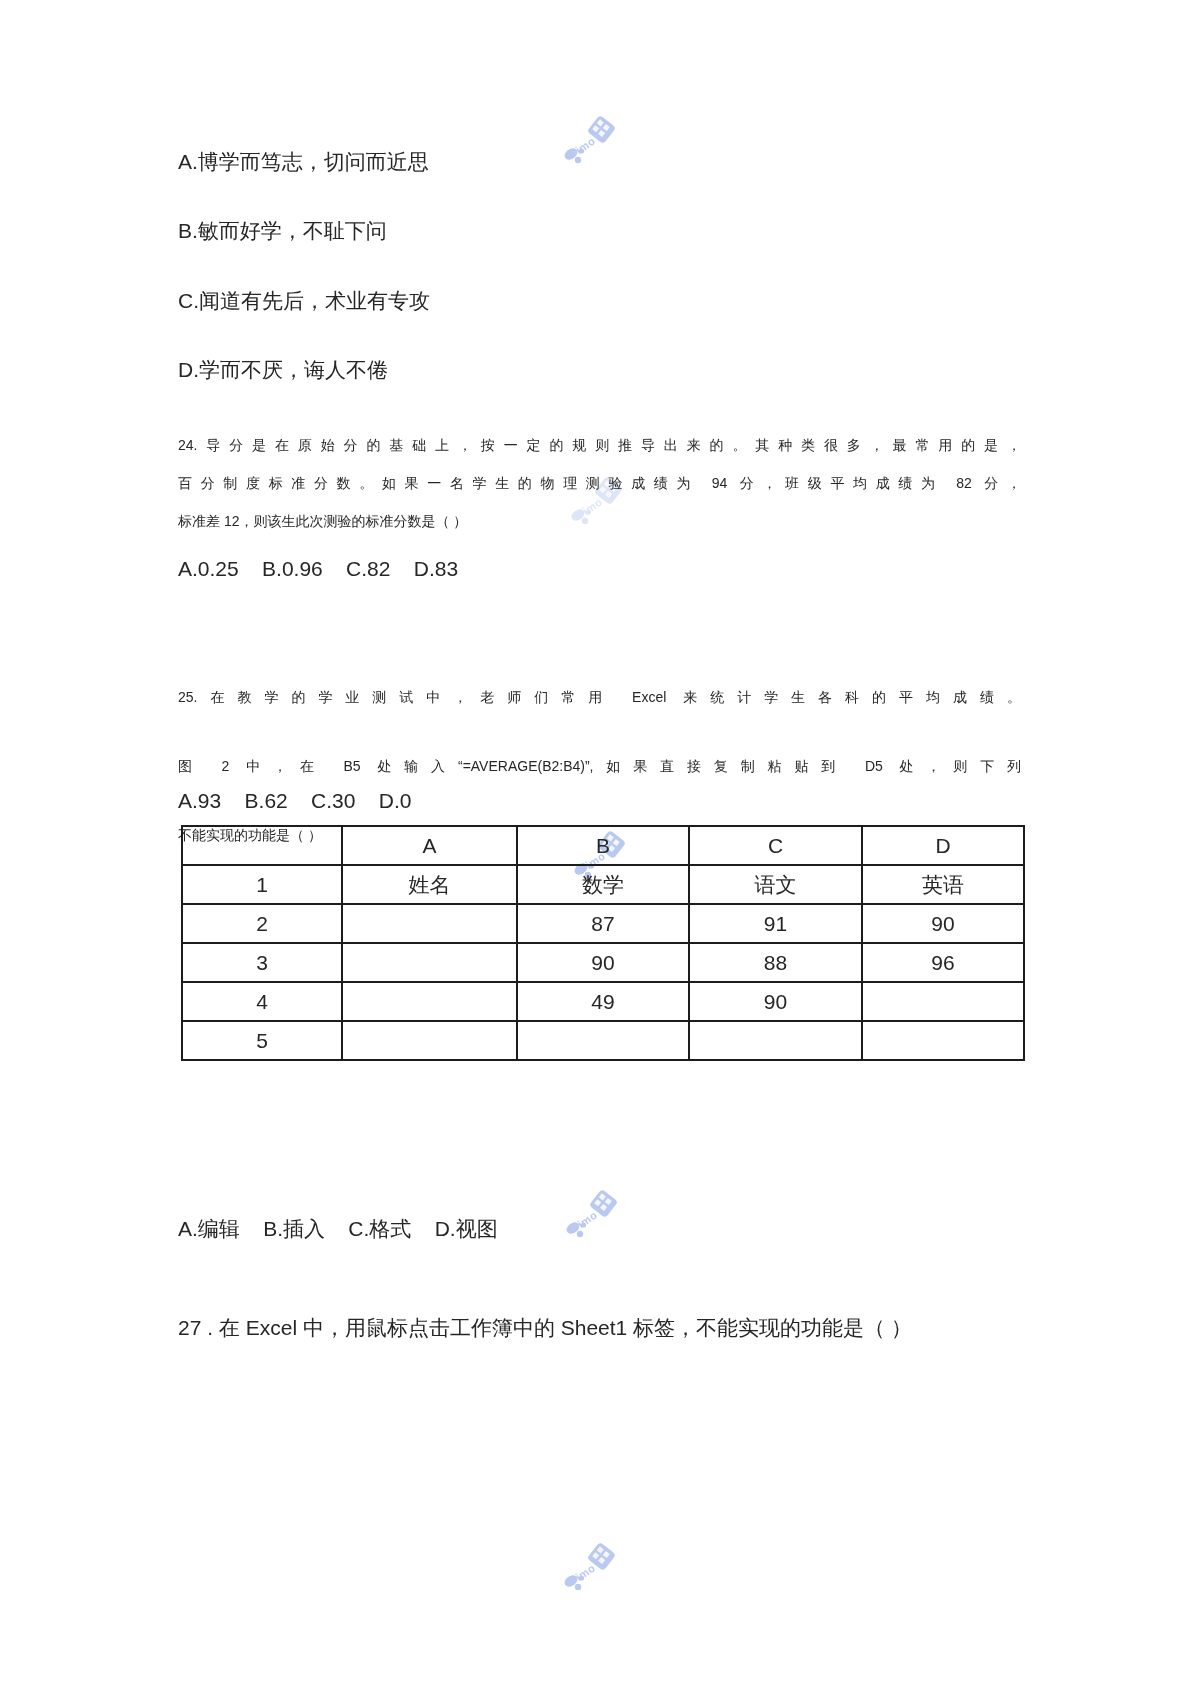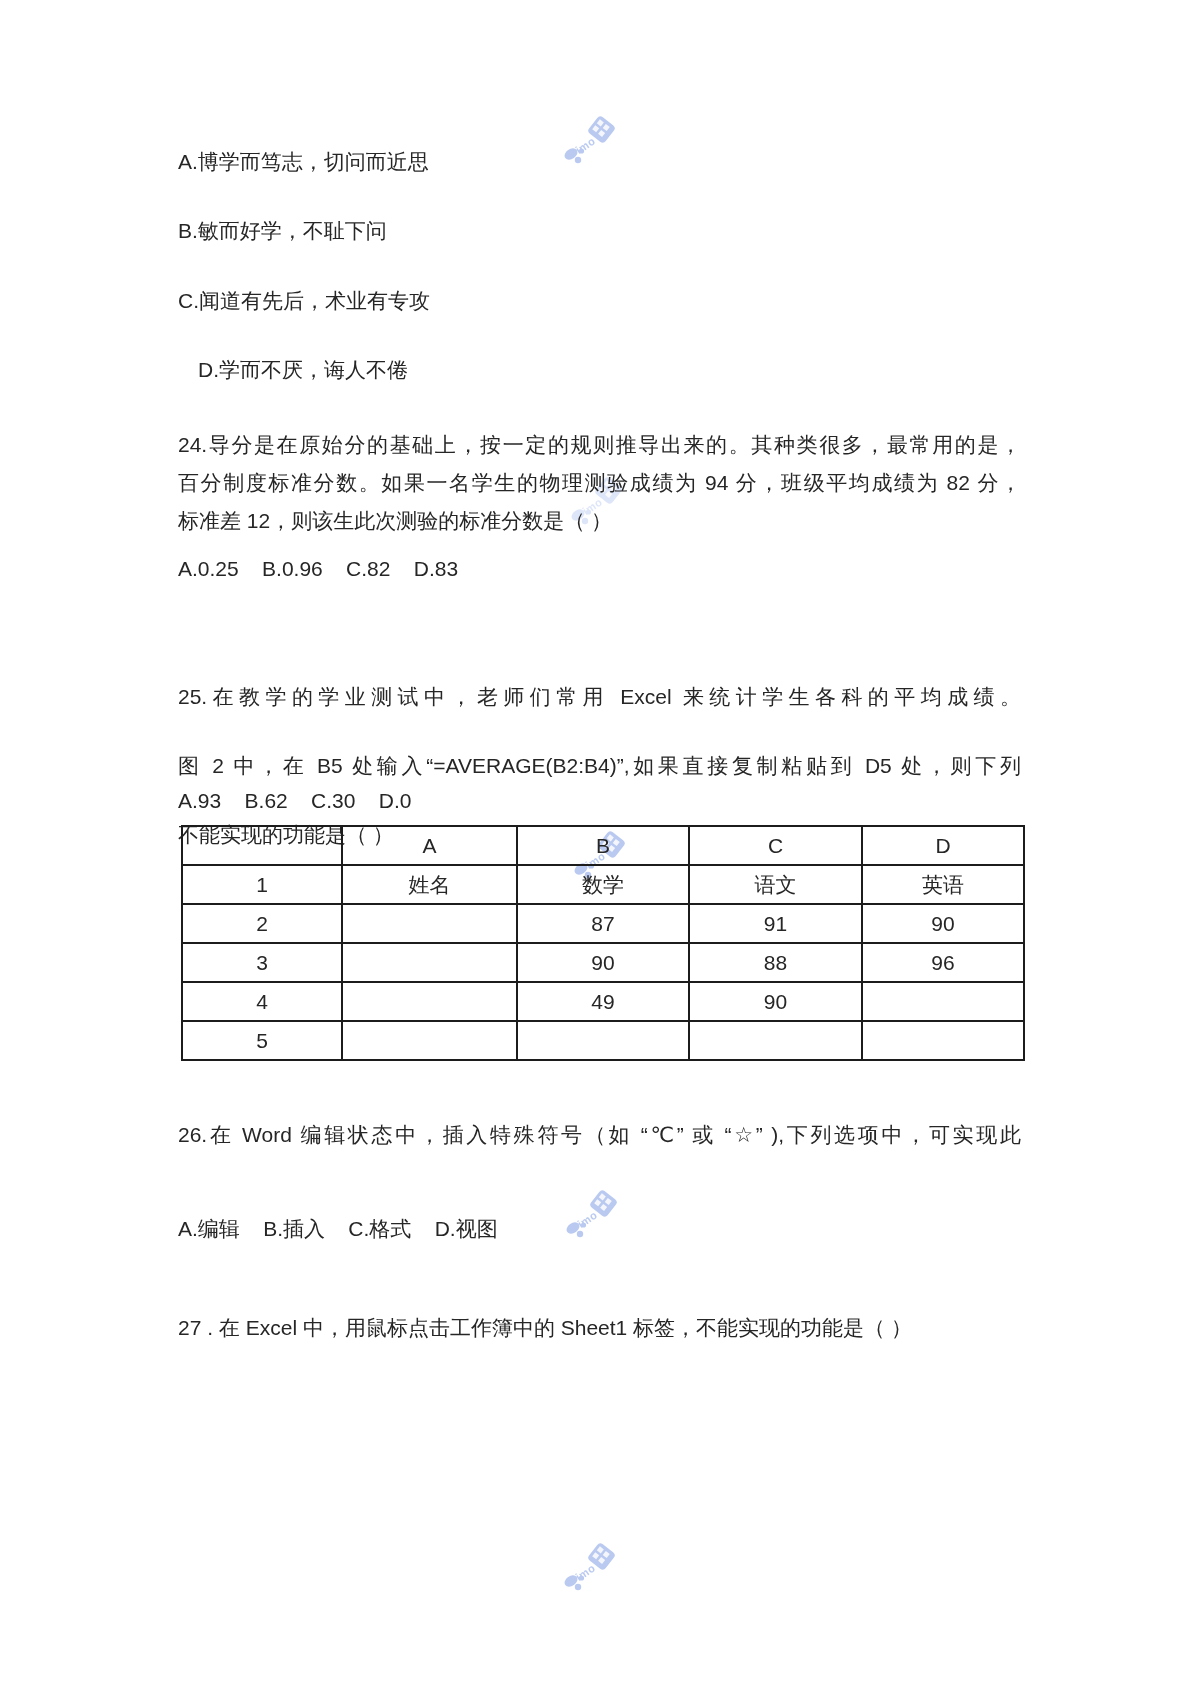--- a/index.html
+++ b/index.html
@@ -20,21 +20,21 @@
   }
   .abs{position:absolute;}
   .line{
     font-size:21px;
     line-height:24px;
     color:var(--text-color);
     white-space:pre-wrap;
   }
   .para{left:178px;width:843px;}
   .para .pline{
-    font-size:21px;
+    font-size:14px;
     color:var(--text-color);
     white-space:nowrap;
   }
   .lh38 .pline{height:38px;line-height:38px;}
   .lh40 .pline{height:40px;line-height:40px;margin-top:29px;}
   
   .jl{
     white-space:normal;
     text-align:justify;
     text-align-last:justify;
@@ -110,21 +110,21 @@
       </svg></div>
   <div class="wm" style="left: 563px; top: 1543px;"><svg width="54" height="50" viewBox="0 0 54 50">
         <use href="#stamp-shape"></use>
       </svg></div>
 
   <div class="textlayer">
 
     <div class="abs line" style="left:178px;top:150px;">A.博学而笃志，切问而近思</div>
     <div class="abs line" style="left:178px;top:219px;">B.敏而好学，不耻下问</div>
     <div class="abs line" style="left:178px;top:289px;">C.闻道有先后，术业有专攻</div>
-    <div class="abs line" style="left:178px;top:358px;margin-left:20px;">D.学而不厌，诲人不倦</div>
+    <div class="abs line" style="left:178px;top:358px;">D.学而不厌，诲人不倦</div>
 
     <div class="abs para lh38" style="top:426px;">
       <div class="pline jl">24.导分是在原始分的基础上，按一定的规则推导出来的。其种类很多，最常用的是，</div>
       <div class="pline jl">百分制度标准分数。如果一名学生的物理测验成绩为 94 分，班级平均成绩为 82 分，</div>
       <div class="pline">标准差 12，则该生此次测验的标准分数是（ ）</div>
     </div>
     <div class="abs line" style="left:178px;top:557px;">A.0.25    B.0.96    C.82    D.83</div>
 
     <div class="abs para lh40" style="top:648px;">
       <div class="pline jl">25.在教学的学业测试中，老师们常用 Excel 来统计学生各科的平均成绩。</div>
@@ -181,20 +181,19 @@
             <td>5</td>
             <td></td>
             <td></td>
             <td></td>
             <td></td>
           </tr>
         </tbody>
     </table>
 
     <div class="abs para lh38" style="top:1116px;">
-      <div class="pline jl">26.在 Word 编辑状态中，插入特殊符号（如 “℃” 或 “☆” ),下列选项中，可实现此</div>
     </div>
     <div class="abs line" style="left:178px;top:1217px;">A.编辑    B.插入    C.格式    D.视图</div>
 
     <div class="abs line" style="left:178px;top:1316px;">27 . 在 Excel 中，用鼠标点击工作簿中的 Sheet1 标签，不能实现的功能是（ ）</div>
 
   </div>
 </div>
 
 </body></html>

